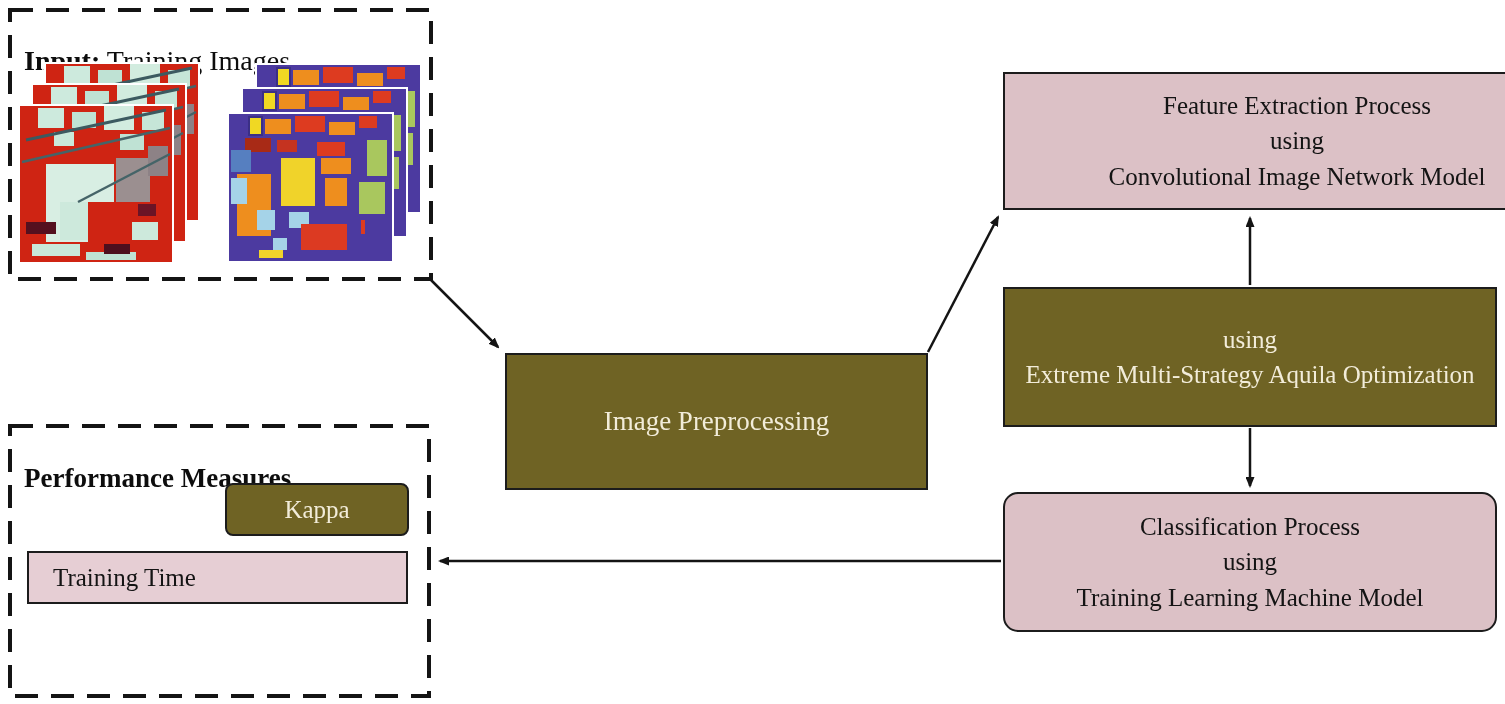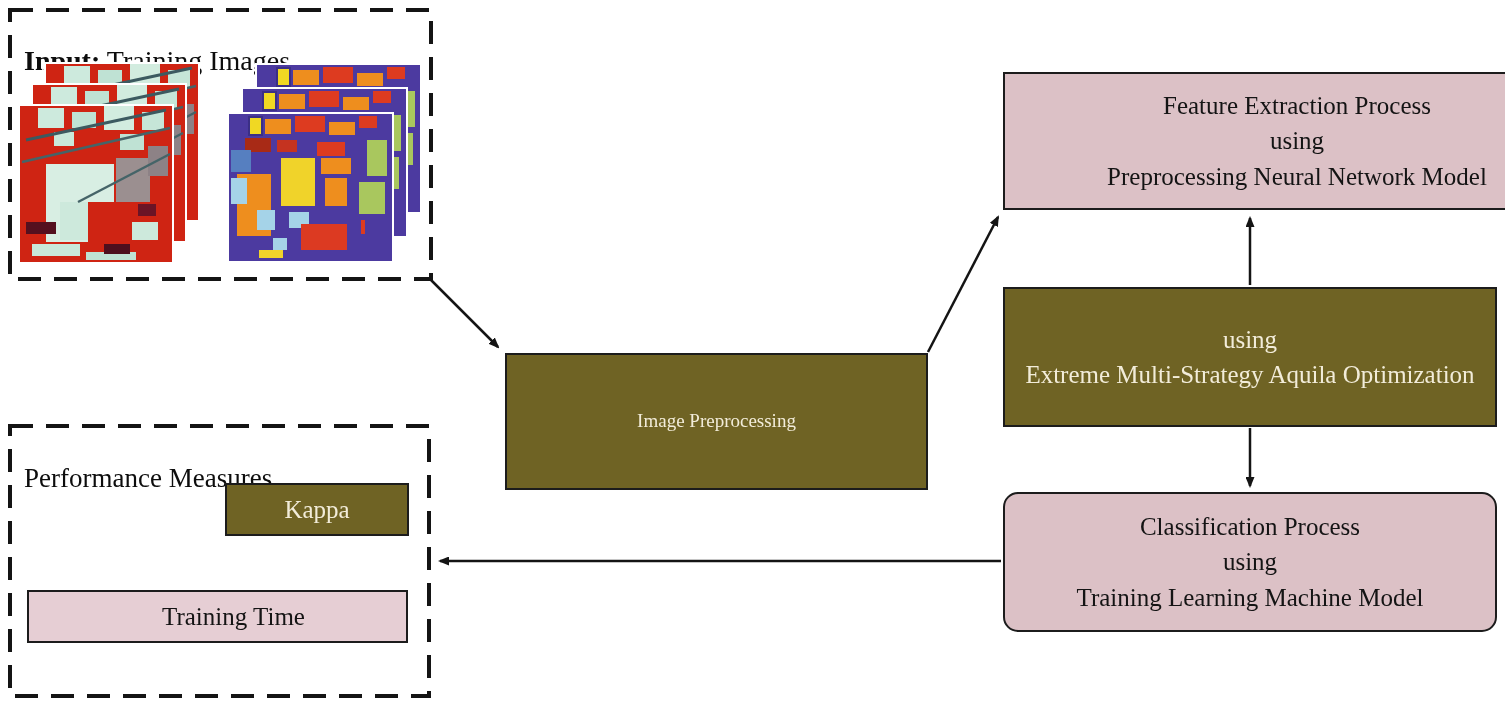--- a/index.html
+++ b/index.html
@@ -28,21 +28,21 @@
     color:#0d0d0d;
     font-size:28px;
     white-space:nowrap;
     margin-top:31px;
   }
   .title b{font-weight:bold;}
   .measure{
     display:flex;align-items:center;justify-content:center;
     font-size:25px;
   }
-  .measure.left-align{justify-content:center;padding-left:32px;margin-top:39px;}
+  .measure.left-align{justify-content:flex-start;padding-left:24px;}
   .stack{position:absolute;}
   .sat-layer{
     position:absolute;
     border:2px solid #ffffff;
     display:block;
   }
   #preprocess-box{font-size:27px;}
 </style>
 </head>
 <body>
@@ -138,42 +138,42 @@
       </svg>
     <svg class="sat-layer" style="left:14px;top:24px;" width="163" height="147">
         <use href="#sym-gt"></use>
       </svg>
     <svg class="sat-layer" style="left:0px;top:49px;" width="163" height="147">
         <use href="#sym-gt"></use>
       </svg>
   </div>
 
   <div id="preprocess-box" class="box olive" style="left:505px;top:353px;width:423px;height:137px;">
-    <div class="ln" style="font-size:19px;">Image Preprocessing</div>
+    <div class="ln" style="font-size:27px;">Image Preprocessing</div>
   </div>
 
   <div class="box pink" style="left:1003px;top:72px;width:552px;height:138px;padding-left:36px;">
     <div class="ln">Feature Extraction Process</div>
     <div class="ln">using</div>
-    <div class="ln">Preprocessing Neural Network Model</div>
+    <div class="ln">Convolutional Image Network Model</div>
   </div>
 
   <div class="box olive" style="left:1003px;top:287px;width:494px;height:140px;">
     <div class="ln">using</div>
     <div class="ln">Extreme Multi-Strategy Aquila Optimization</div>
   </div>
 
   <div class="box pink" style="left:1003px;top:492px;width:494px;height:140px;border-radius:15px;">
     <div class="ln">Classification Process</div>
     <div class="ln">using</div>
     <div class="ln">Training Learning Machine Model</div>
   </div>
 
-  <div class="title" style="left:24px;top:432px;font-weight:normal;font-size:27px;">Performance Measures</div>
+  <div class="title" style="left:24px;top:432px;font-weight:bold;font-size:27px;">Performance Measures</div>
 
-  <div class="box olive measure" style="left:225px;top:483px;width:184px;height:53px;">
+  <div class="box olive measure" style="left:225px;top:483px;width:184px;height:53px;border-radius:8px;">
     <span>Kappa</span>
   </div>
   <div class="box pink-light measure left-align" style="left:27px;top:551px;width:381px;height:53px;flex-direction:row;">
     <span>Training Time</span>
   </div>
 
 </div>
 
 </body></html>

